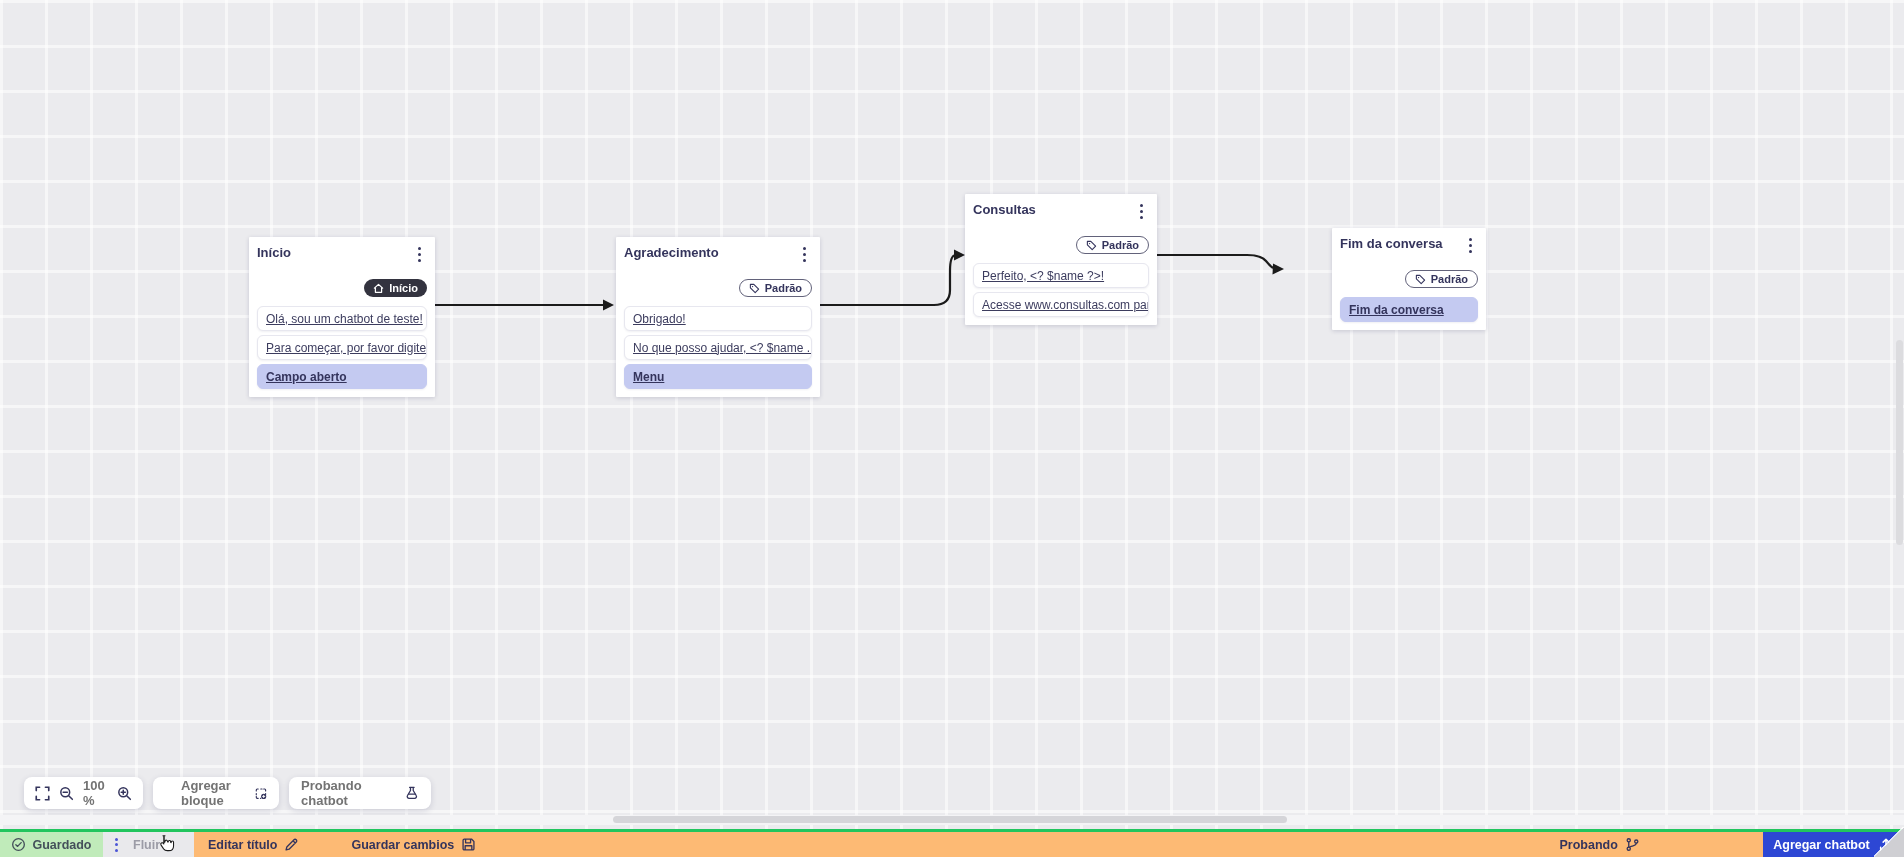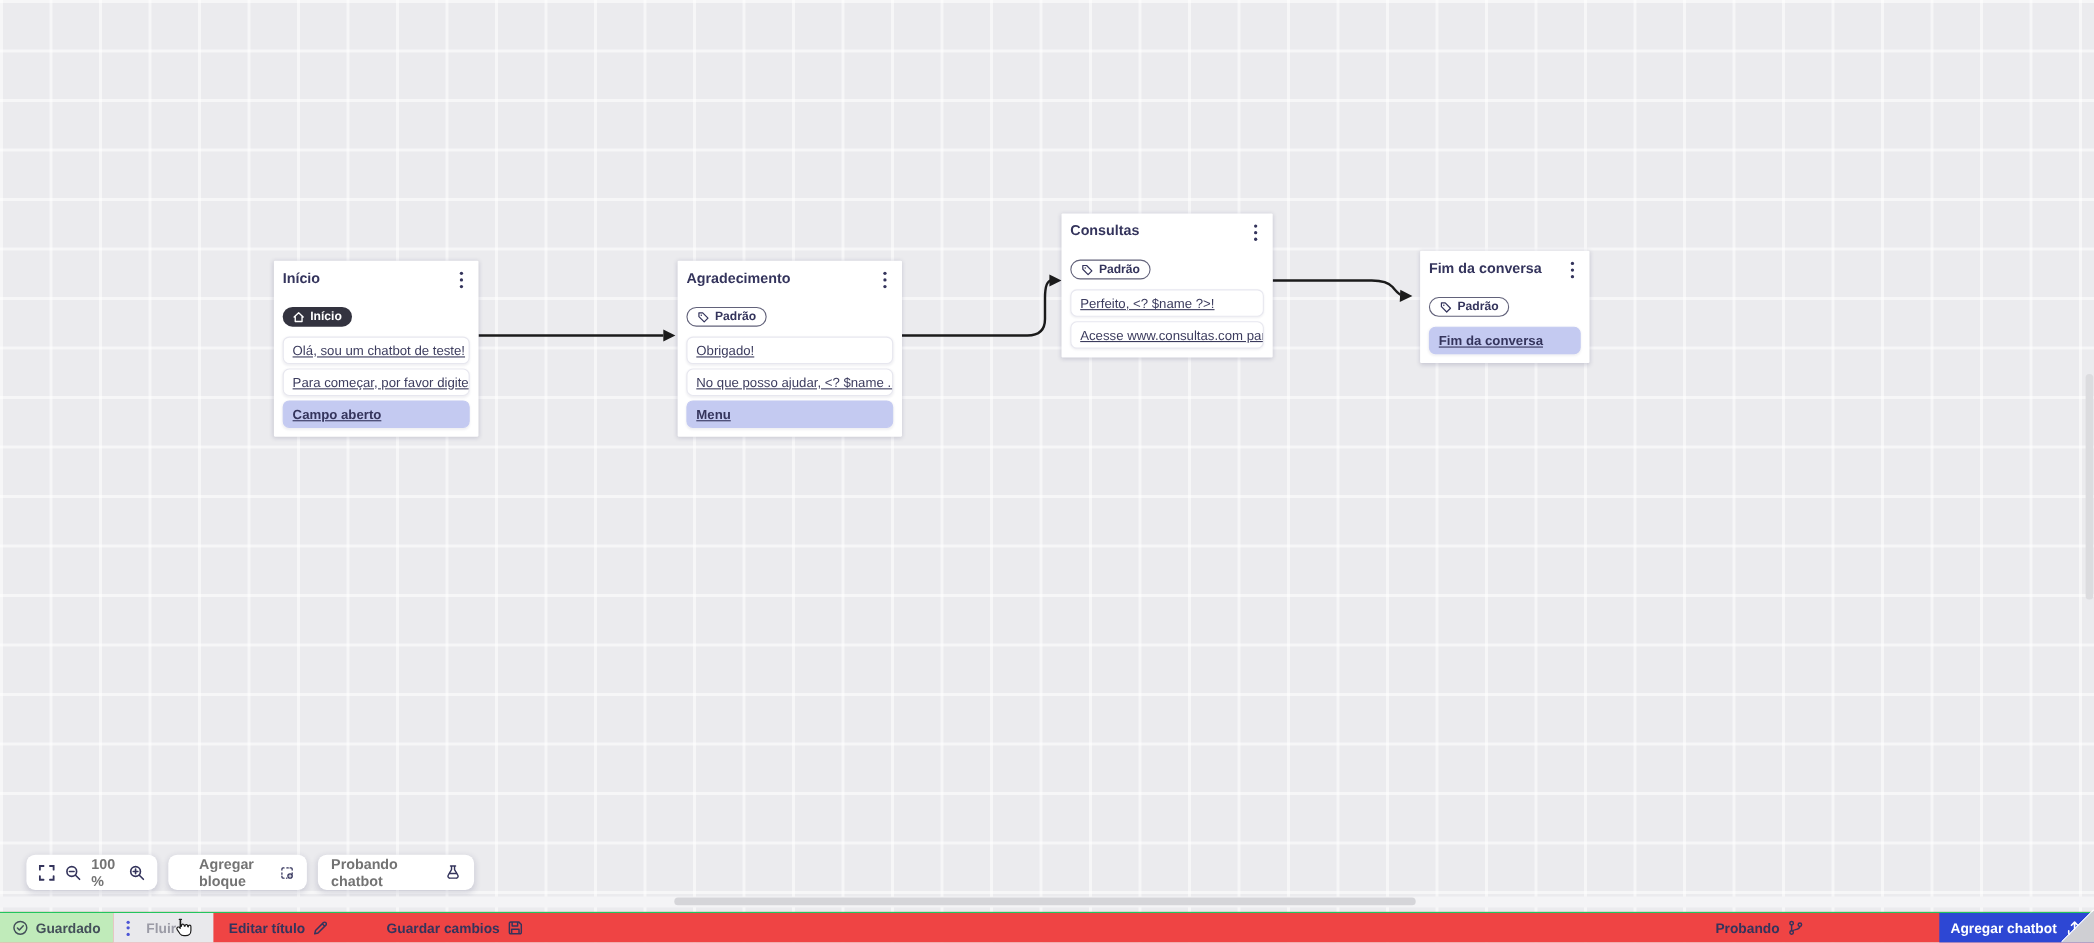--- a/index.html
+++ b/index.html
@@ -20,20 +20,21 @@
 
   
   .edges { position:absolute; left:0; top:0; pointer-events:none; }
   .edges path { stroke:#1b1b1b; stroke-width:2.2; fill:none; }
   .edges polygon { fill:#1b1b1b; }
 
   
   .node {
     position:absolute; background:#fff; border-radius:1px; padding:8px;
     box-shadow:0 1px 4px rgba(40,40,90,.18);
+    text-align:right;
   }
   .node-head { display:flex; justify-content:space-between; align-items:flex-start; height:16px; }
   .node-title { font-size:13px; font-weight:700; color:#34345c; line-height:16px; white-space:nowrap; }
   .kebab { display:flex; flex-direction:column; gap:3px; padding:2px 6px 0 6px; cursor:pointer; }
   .kebab i { width:3px; height:3px; border-radius:50%; background:#34345c; display:block; }
 
   .badge-row { margin-top:18px; height:18px; }
   .badge {
     display:inline-flex; align-items:center; gap:5px; height:18px;
     border-radius:999px; font-size:11px; font-weight:700; padding:0 9px; line-height:18px;
@@ -59,23 +60,23 @@
   .pill svg { display:block; }
   .icon-btn { display:flex; align-items:center; cursor:pointer; }
 
   
   .hscroll-track { position:absolute; left:0; right:0; bottom:32px; height:10px; background:#f4f4f6; }
   .hscroll-thumb { position:absolute; left:613px; top:1px; width:674px; height:7px; border-radius:4px; background:#d5d5d9; cursor:pointer; }
   .vscroll-thumb { position:absolute; right:1px; top:340px; width:7px; height:205px; border-radius:4px; background:#dcdcdf; cursor:pointer; }
 
   
   .statusbar {
-    position:absolute; left:0; right:0; bottom:0; height:28px; background:#ef4444;
+    position:absolute; left:0; right:0; bottom:0; height:28px; background:#fdba74;
     display:flex; align-items:stretch; font-size:12.5px; font-weight:700; color:#34345c;
-    border-top:1px solid #22c55e;
+    border-top:3px solid #22c55e;
   }
   .sb-saved {
     width:103px; background:#c0ebba; color:#44505a; display:flex; align-items:center;
     justify-content:center; gap:6px; font-weight:700;
   }
   .sb-flow {
     width:91px; background:#e9e9ec; display:flex; align-items:center; gap:15px;
     padding-left:12px; cursor:pointer;
   }
   .sb-flow .dots { display:flex; flex-direction:column; gap:2.5px; }
@@ -182,21 +183,21 @@
           </svg>
         <span>Padrão</span>
       </span>
     </div>
     <div class="rows">
       <div class="msg-row">Perfeito, &lt;? $name ?&gt;!</div>
       <div class="msg-row">Acesse www.consultas.com par...</div>
     </div>
   </div>
 
-  <div class="node" style="left:1291px; top:228px; width:154px;">
+  <div class="node" style="left:1332px; top:228px; width:154px;">
     <div class="node-head">
       <span class="node-title">Fim da conversa</span>
       <span class="kebab">
           <i></i>
           <i></i>
           <i></i>
         </span>
     </div>
     <div class="badge-row">
       <span class="badge outline">

